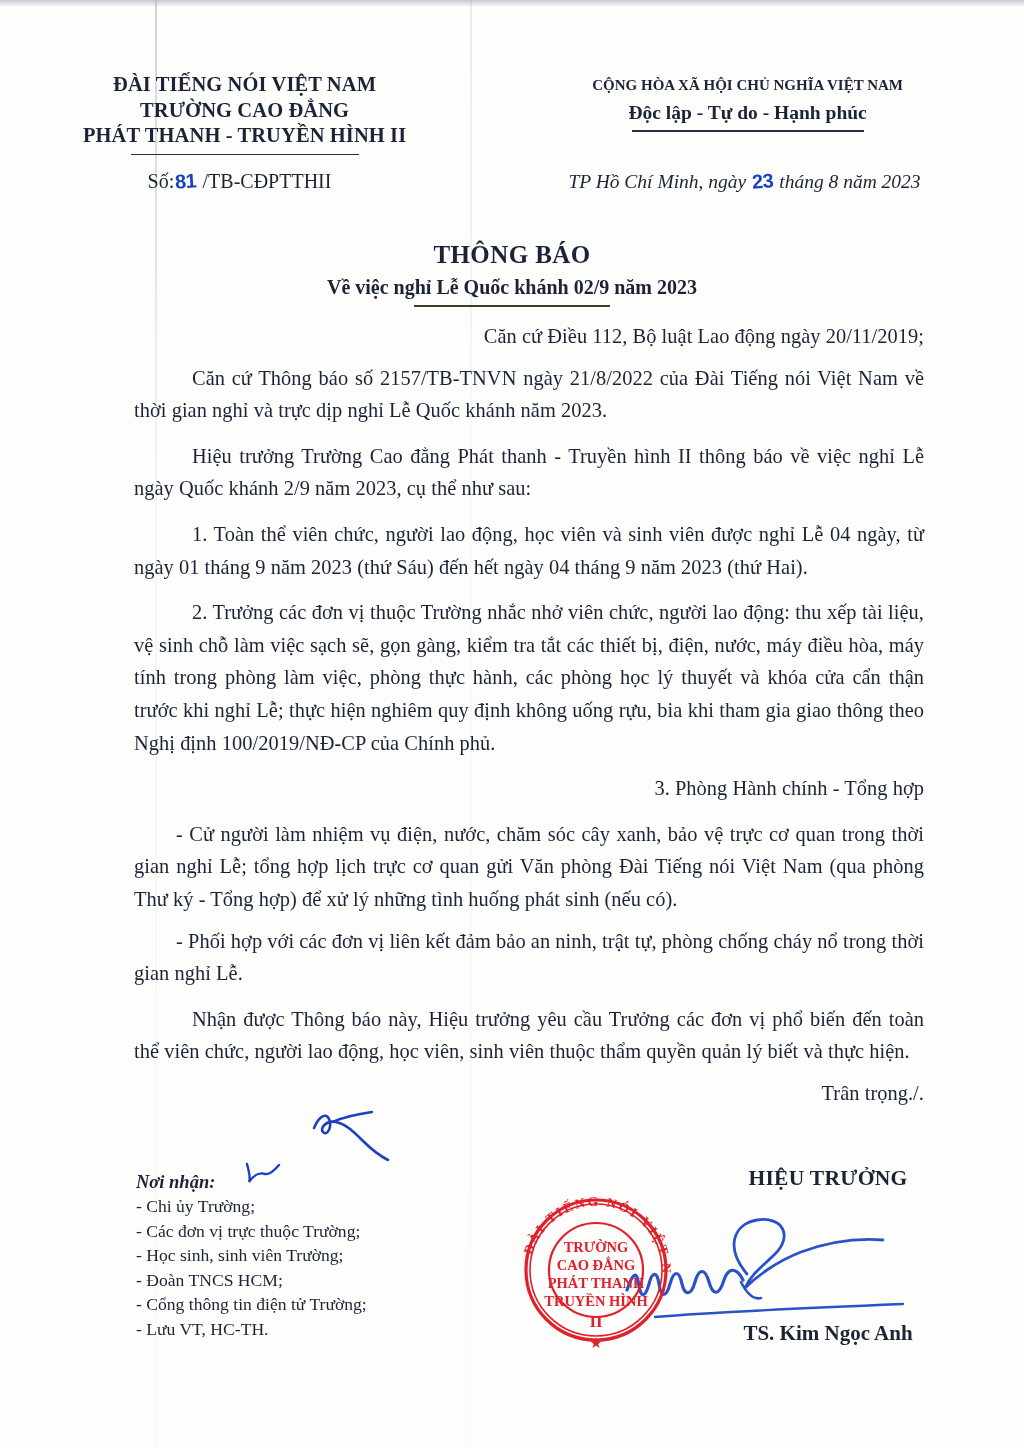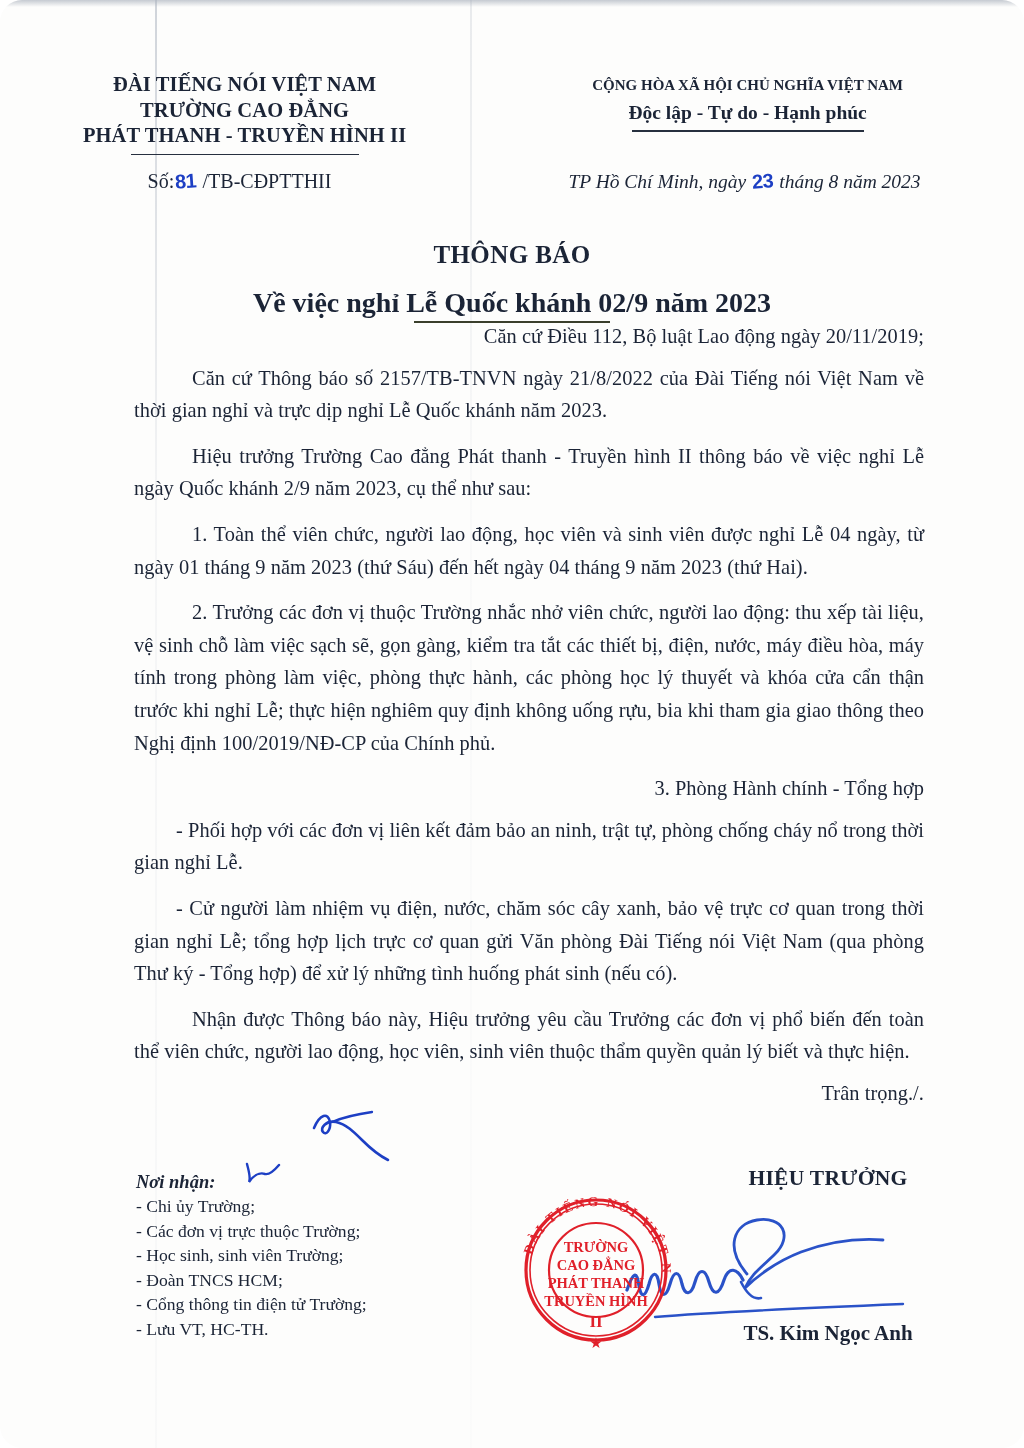--- a/index.html
+++ b/index.html
@@ -10,21 +10,20 @@
   body {
     font-family: "Liberation Serif", "DejaVu Serif", serif;
     color: #1b2436;
   }
   #page {
     position: relative;
     width: 1024px;
     height: 1448px;
     background: #fdfdfc;
     overflow: hidden;
-    border-radius: 22px;
   }
   
   .scan-seam {
     position: absolute;
     top: 0;
     bottom: 0;
     width: 2px;
     background: linear-gradient(to bottom, rgba(170,178,190,0.55), rgba(200,205,215,0.16) 35%, rgba(205,210,218,0.10));
     pointer-events: none;
   }
@@ -125,23 +124,23 @@
     text-align: center;
   }
   .doc-title {
     font-weight: bold;
     font-size: 25px;
     letter-spacing: .4px;
     line-height: 30px;
   }
   .doc-subtitle {
     font-weight: bold;
-    font-size: 28px;
+    font-size: 20px;
     line-height: 30px;
-    margin-top: 18px;
+    margin-top: 2px;
   }
   .rule-title {
     width: 196px;
     height: 1.6px;
     background: #3a3f2c;
     margin: 3px auto 0;
   }
 
   
   .body {
@@ -264,22 +263,22 @@
     <div class="rule-title"></div>
   </div>
 
   <div class="body">
     <p class="para tight">Căn cứ Điều 112, Bộ luật Lao động ngày 20/11/2019;</p>
     <p class="para gap-sm">Căn cứ Thông báo số 2157/TB-TNVN ngày 21/8/2022 của Đài Tiếng nói Việt Nam về thời gian nghỉ và trực dịp nghỉ Lễ Quốc khánh năm 2023.</p>
     <p class="para gap">Hiệu trưởng Trường Cao đẳng Phát thanh - Truyền hình II thông báo về việc nghỉ Lễ ngày Quốc khánh 2/9 năm 2023, cụ thể như sau:</p>
     <p class="para gap">1. Toàn thể viên chức, người lao động, học viên và sinh viên được nghỉ Lễ 04 ngày, từ ngày 01 tháng 9 năm 2023 (thứ Sáu) đến hết ngày 04 tháng 9 năm 2023 (thứ Hai).</p>
     <p class="para gap">2. Trưởng các đơn vị thuộc Trường nhắc nhở viên chức, người lao động: thu xếp tài liệu, vệ sinh chỗ làm việc sạch sẽ, gọn gàng, kiểm tra tắt các thiết bị, điện, nước, máy điều hòa, máy tính trong phòng làm việc, phòng thực hành, các phòng học lý thuyết và khóa cửa cẩn thận trước khi nghỉ Lễ; thực hiện nghiêm quy định không uống rựu, bia khi tham gia giao thông theo Nghị định 100/2019/NĐ-CP của Chính phủ.</p>
     <p class="para tight gap">3. Phòng Hành chính - Tổng hợp</p>
+    <p class="para dash gap">- Cử người làm nhiệm vụ điện, nước, chăm sóc cây xanh, bảo vệ trực cơ quan trong thời gian nghỉ Lễ; tổng hợp lịch trực cơ quan gửi Văn phòng Đài Tiếng nói Việt Nam (qua phòng Thư ký - Tổng hợp) để xử lý những tình huống phát sinh (nếu có).</p>
     <p class="para dash gap-sm">- Phối hợp với các đơn vị liên kết đảm bảo an ninh, trật tự, phòng chống cháy nổ trong thời gian nghỉ Lễ.</p>
-    <p class="para dash gap">- Cử người làm nhiệm vụ điện, nước, chăm sóc cây xanh, bảo vệ trực cơ quan trong thời gian nghỉ Lễ; tổng hợp lịch trực cơ quan gửi Văn phòng Đài Tiếng nói Việt Nam (qua phòng Thư ký - Tổng hợp) để xử lý những tình huống phát sinh (nếu có).</p>
     <p class="para gap">Nhận được Thông báo này, Hiệu trưởng yêu cầu Trưởng các đơn vị phổ biến đến toàn thể viên chức, người lao động, học viên, sinh viên thuộc thẩm quyền quản lý biết và thực hiện.</p>
     <p class="para tight gap-sm">Trân trọng./.</p>
   </div>
 
   <div class="pen" style="left:310px; top:1106px; width:110px; height:56px;">
     <svg width="110" height="56" viewBox="0 0 110 56">
       <path d="M4 22 C10 8, 18 6, 20 16 C21 24, 16 30, 13 26 C10 22, 16 14, 26 16 C36 18, 44 26, 52 34 C60 42, 70 50, 78 54" fill="none" stroke="#1d3fc4" stroke-width="2.6" stroke-linecap="round"></path>
       <path d="M22 16 C34 11, 48 8, 62 6" fill="none" stroke="#1d3fc4" stroke-width="2.3" stroke-linecap="round"></path>
     </svg>
   </div>

